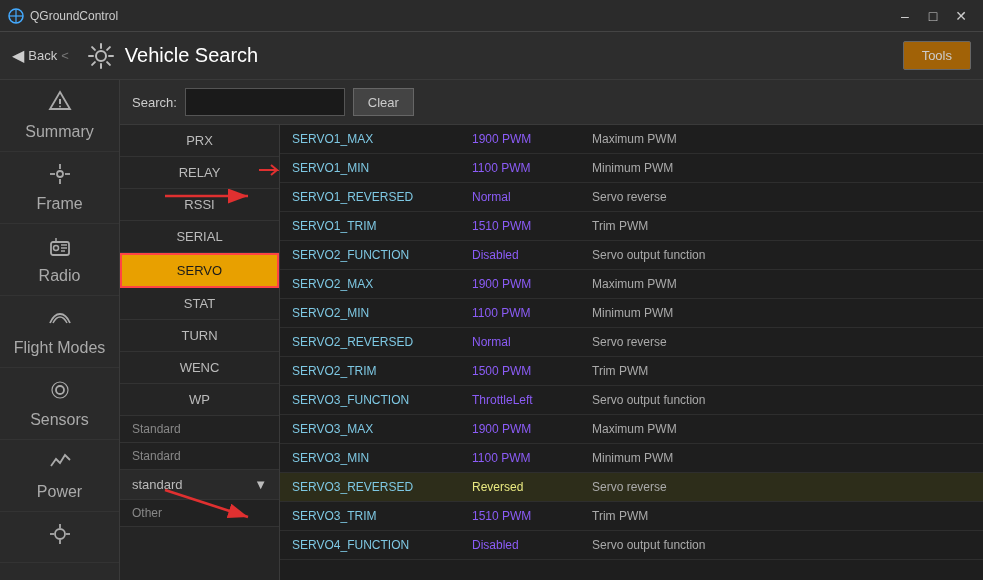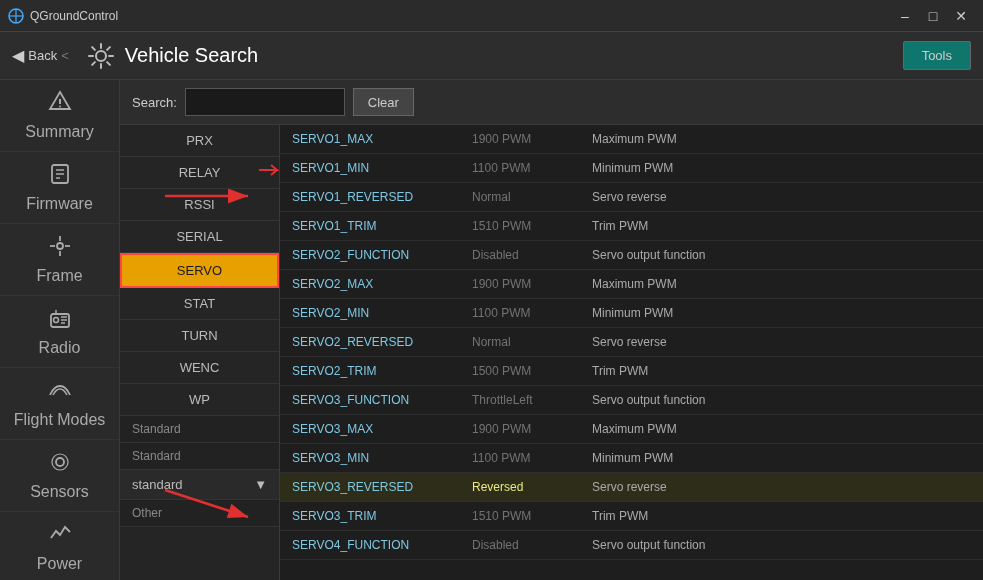--- a/index.html
+++ b/index.html
@@ -65,21 +65,21 @@
       justify-content: center;
       font-size: 22px;
     }
     #page-title-text {
       font-size: 20px;
       color: #fff;
       font-weight: 400;
     }
     #tools-btn {
       margin-left: auto;
-      background: #0f766e;
+      background: #a16207;
       border: 1px solid #666;
       color: #ccc;
       padding: 6px 18px;
       cursor: pointer;
       font-size: 13px;
       border-radius: 2px;
     }
 
     
     #main {
@@ -211,21 +211,21 @@
     }
     .params-table tr {
       border-bottom: 1px solid #2e2e2e;
     }
     .params-table tr.highlighted { background: #2d2d1a; }
     .params-table td {
       padding: 7px 12px;
       font-size: 12px;
     }
     .param-name { color: #7ec8e3; font-weight: 500; width: 180px; }
-    .param-value { color: #737373; width: 120px; }
+    .param-value { color: #8b5cf6; width: 120px; }
     .param-desc { color: #aaa; }
     .param-value.reversed { color: #e8e880; }
   </style>
 </head>
 <body>
 
 <div id="titlebar">
   <svg width="16" height="16" viewBox="0 0 16 16" style="margin-right:6px">
     <circle cx="8" cy="8" r="7" fill="none" stroke="#4af" stroke-width="1.5"></circle>
     <line x1="8" y1="1" x2="8" y2="15" stroke="#4af" stroke-width="1.2"></line>
@@ -261,31 +261,20 @@
       <span class="sidebar-icon">
         <svg width="24" height="24" viewBox="0 0 24 24">
             <polygon points="12,2 22,19 2,19" fill="none" stroke="#aaa" stroke-width="1.8"></polygon>
             <line x1="12" y1="9" x2="12" y2="14" stroke="#aaa" stroke-width="2"></line>
             <circle cx="12" cy="16.5" r="1" fill="#aaa"></circle>
           </svg>
       </span>
       <span>Summary</span>
     </div>
 
-    <div class="sidebar-item">
-      <span class="sidebar-icon">
-        <svg width="24" height="24" viewBox="0 0 24 24">
-            <rect x="4" y="3" width="16" height="18" rx="2" fill="none" stroke="#aaa" stroke-width="1.8"></rect>
-            <line x1="8" y1="8" x2="16" y2="8" stroke="#aaa" stroke-width="1.5"></line>
-            <line x1="8" y1="12" x2="16" y2="12" stroke="#aaa" stroke-width="1.5"></line>
-            <line x1="8" y1="16" x2="12" y2="16" stroke="#aaa" stroke-width="1.5"></line>
-          </svg>
-      </span>
-      <span>Firmware</span>
-    </div>
 
     <div class="sidebar-item">
       <span class="sidebar-icon">
         <svg width="24" height="24" viewBox="0 0 24 24">
             <circle cx="12" cy="12" r="3" fill="none" stroke="#aaa" stroke-width="1.8"></circle>
             <line x1="12" y1="2" x2="12" y2="7" stroke="#aaa" stroke-width="1.8"></line>
             <line x1="12" y1="17" x2="12" y2="22" stroke="#aaa" stroke-width="1.8"></line>
             <line x1="2" y1="12" x2="7" y2="12" stroke="#aaa" stroke-width="1.8"></line>
             <line x1="17" y1="12" x2="22" y2="12" stroke="#aaa" stroke-width="1.8"></line>
           </svg>

